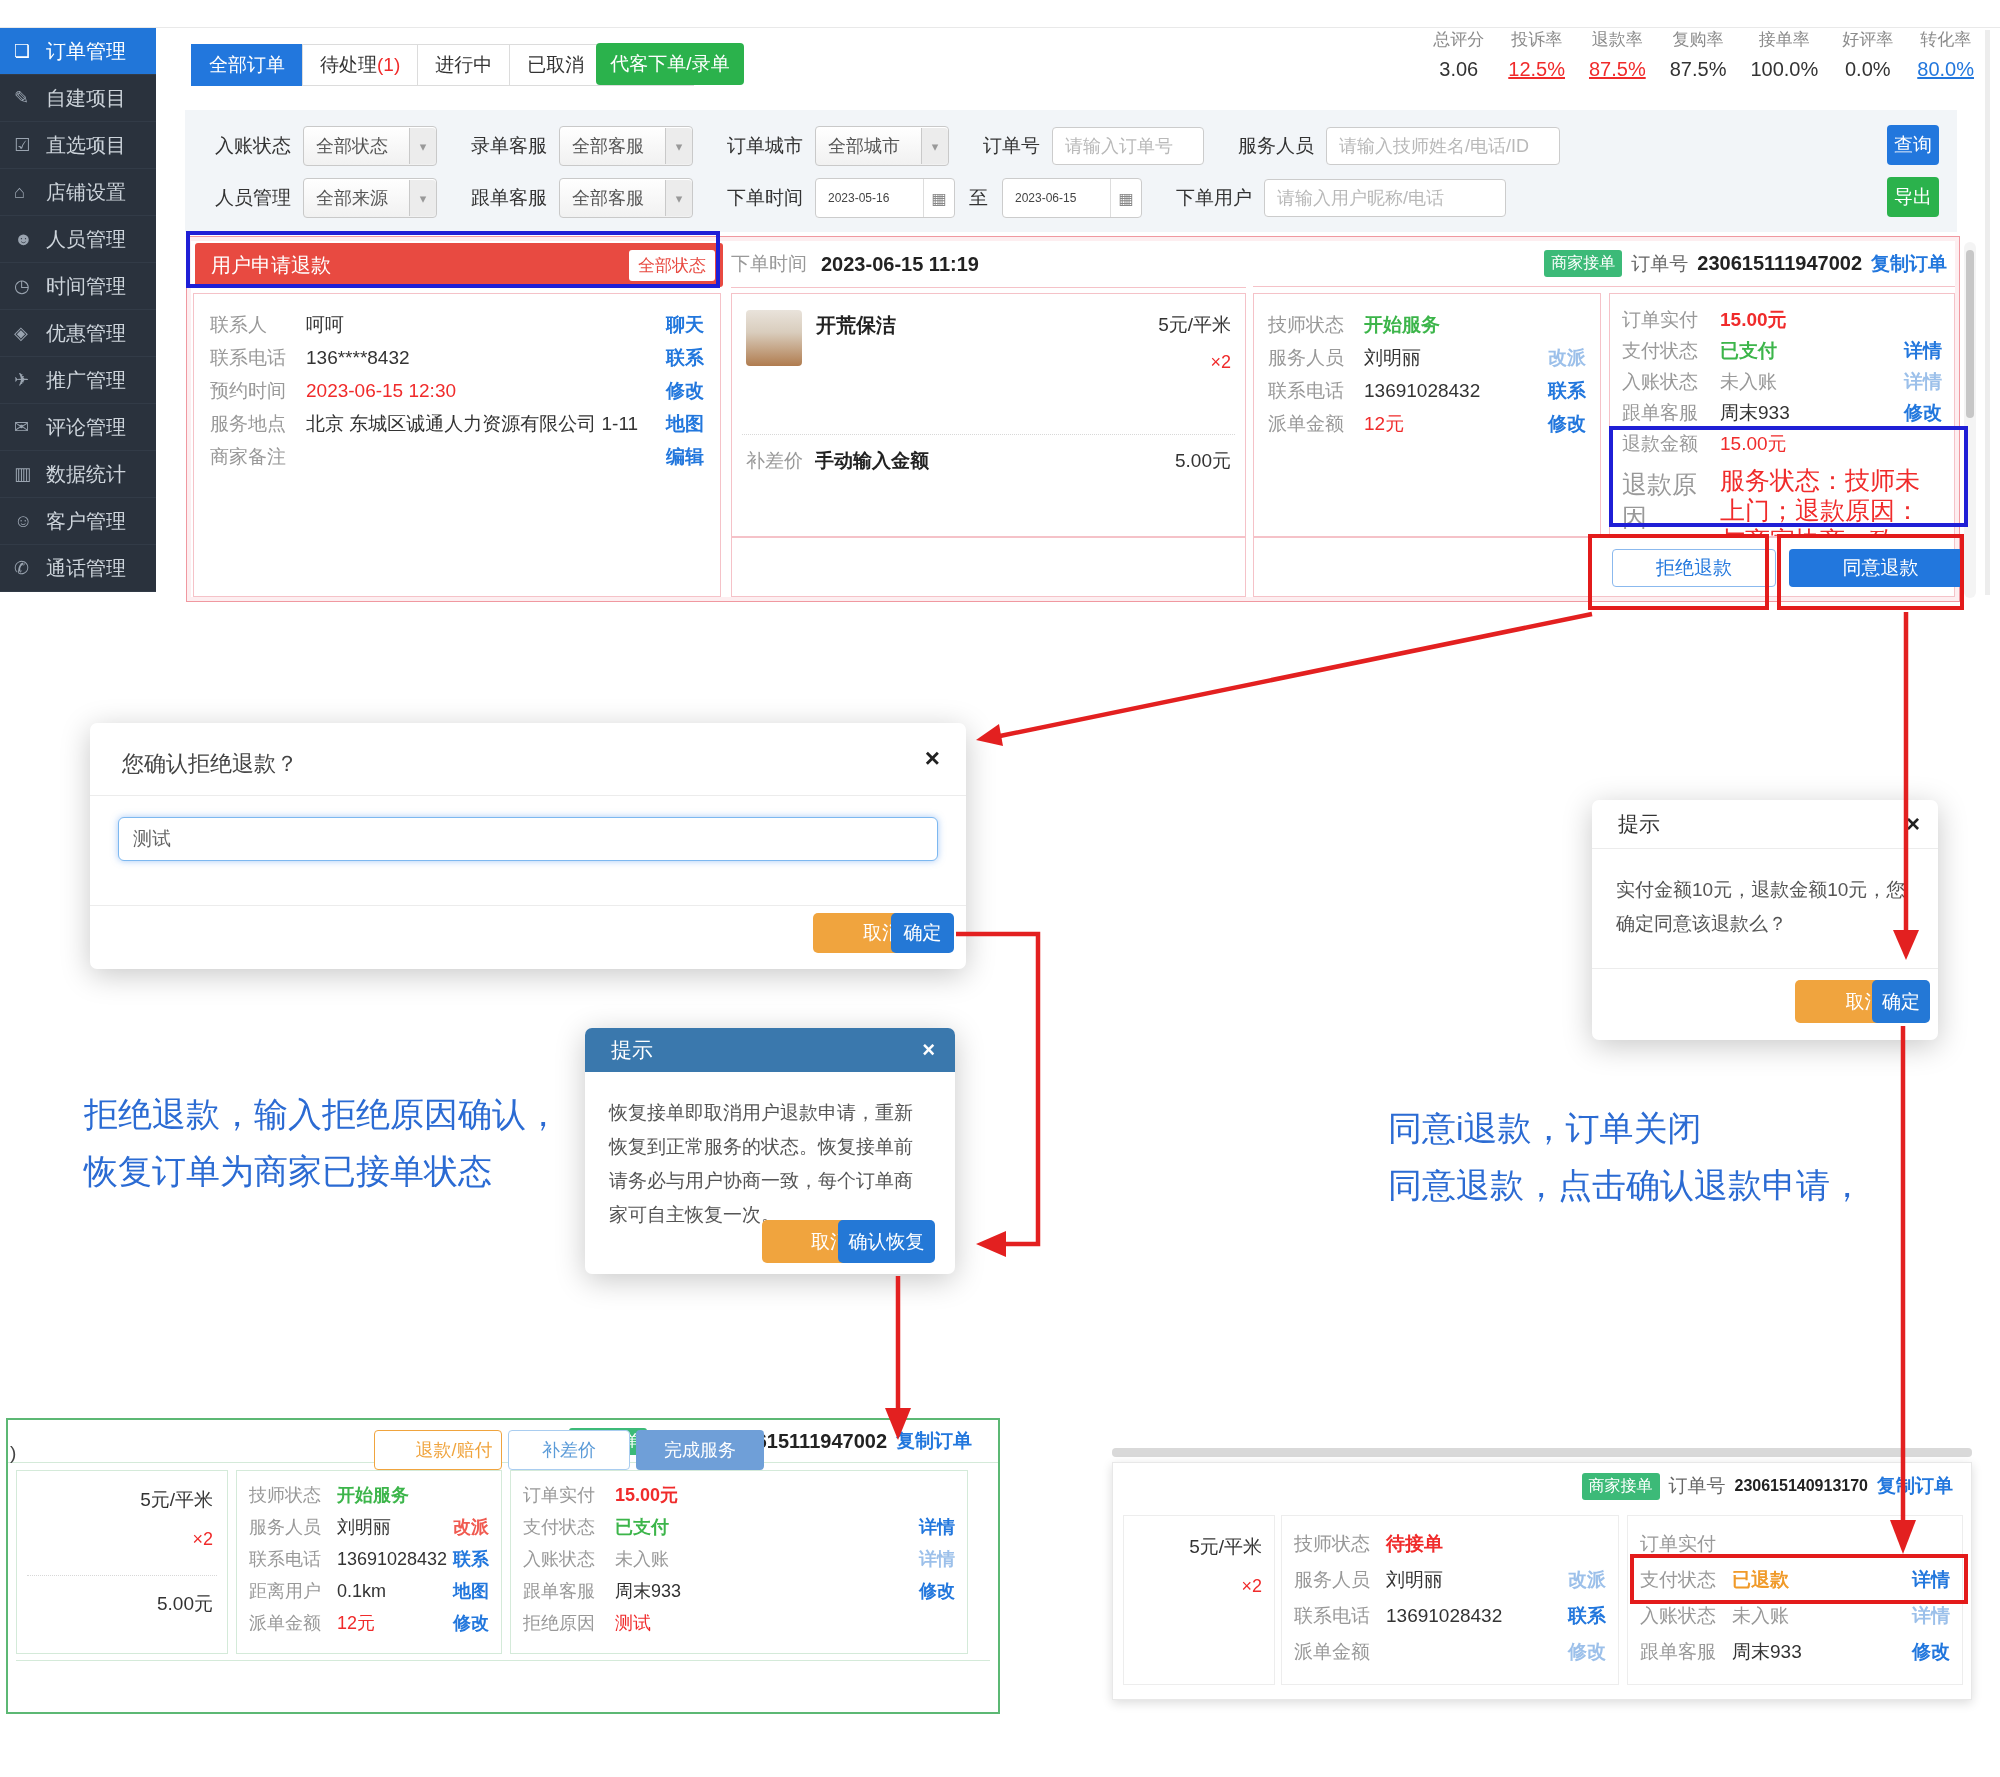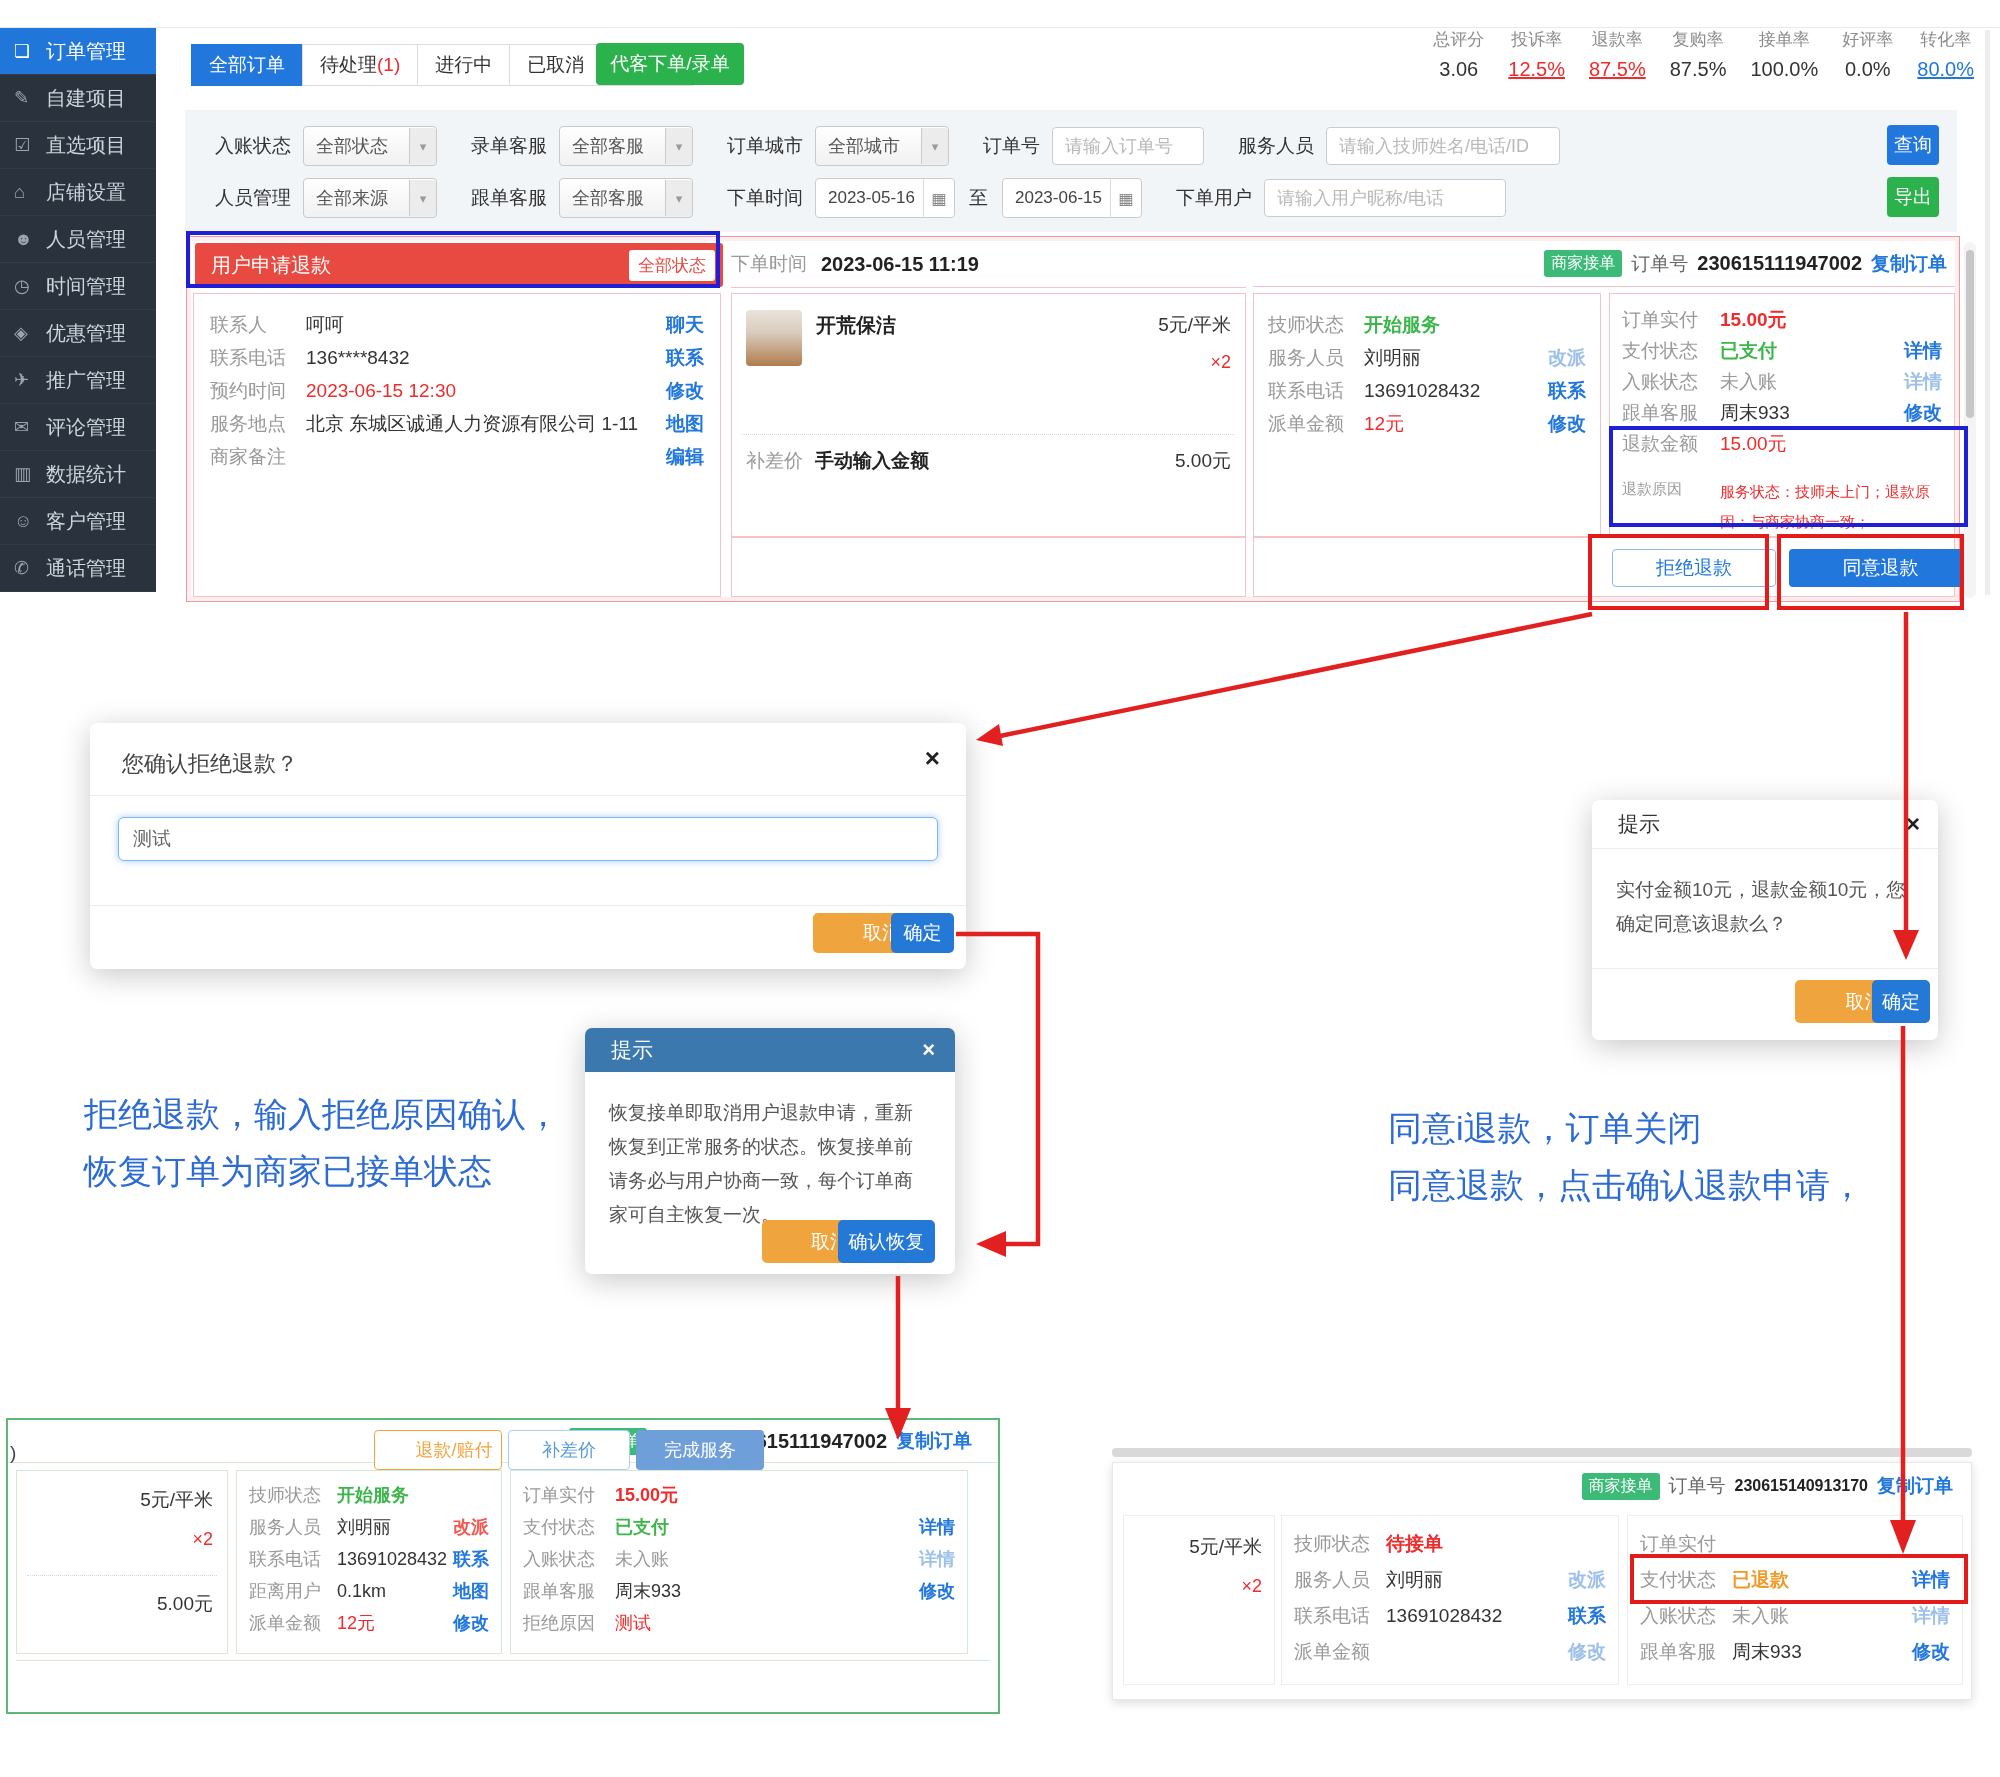--- a/index.html
+++ b/index.html
@@ -31,21 +31,21 @@
   .frow{position:absolute;left:30px;display:flex;align-items:center;font-size:19px;color:#333;}
   .frow.r1{top:16px;} .frow.r2{top:68px;}
   .flabel{margin-right:12px;white-space:nowrap;}
   .gap{margin-left:34px;}
   .fselect{width:132px;height:38px;border:1px solid #c9c9c9;border-radius:4px;background:linear-gradient(#ffffff,#f1f1f1);display:flex;align-items:center;cursor:pointer;flex:none;}
   .fselect .sval{flex:1;padding-left:12px;color:#555;font-size:18px;white-space:nowrap;}
   .fselect .sarrow{width:26px;height:36px;border-left:1px solid #c9c9c9;background:#ececec;color:#999;display:flex;align-items:center;justify-content:center;font-size:13px;border-radius:0 4px 4px 0;}
   .finput{height:36px;border:1px solid #ccc;border-radius:4px;background:#fff;padding:0 12px;font-size:18px;color:#555;font-family:inherit;outline:none;}
   .finput::placeholder{color:#b9b9b9;}
   .fdate{width:138px;height:38px;border:1px solid #ccc;border-radius:4px;background:#fff;display:flex;align-items:center;cursor:pointer;flex:none;}
-  .fdate .dval{flex:1;padding-left:12px;font-size:17px;color:#444;}
+  .fdate .dval{flex:1;padding-left:12px;font-size:12px;color:#444;}
   .fdate .dcal{width:30px;height:38px;border-left:1px solid #ddd;display:flex;align-items:center;justify-content:center;color:#888;font-size:16px;}
   .zhi{margin:0 14px;}
   .sq-btn{position:absolute;right:18px;width:52px;height:40px;color:#fff;font-size:19px;border-radius:4px;display:flex;align-items:center;justify-content:center;cursor:pointer;}
   .sq-btn.search{top:15px;background:#2277dd;}
   .sq-btn.export{top:67px;background:#2bb24c;}
 
   
   .ocard{position:absolute;left:186px;top:236px;width:1772px;height:364px;background:#fff;border:1px solid #f098a0;box-shadow:inset 0 0 0 4px #fdeef0;}
   .redbar{position:absolute;left:8px;top:6px;width:528px;height:44px;background:#e84a41;border-radius:3px;display:flex;align-items:center;color:#fff;font-size:20px;padding:0 8px 0 16px;box-sizing:border-box;}
   .redbar .chip{margin-left:auto;background:#fff;color:#e84a41;font-size:17px;padding:4px 9px;border-radius:3px;}
@@ -72,21 +72,21 @@
   .w96{width:96px;font-family:Liberation Serif, serif;} .w98{width:98px;} .w92{width:92px;} .w88{width:88px;}
   .item-img{position:absolute;left:14px;top:16px;width:56px;height:56px;border-radius:4px;background:linear-gradient(180deg,#e9e3db 0%,#d9cdbd 40%,#b07c4f 100%);}
   .item-name{position:absolute;left:84px;top:18px;font-size:20px;font-weight:bold;color:#222;}
   .item-price{position:absolute;right:14px;top:18px;font-size:19px;color:#333;}
   .item-qty{position:absolute;right:14px;top:58px;font-size:18px;color:#f02b2b;}
   .item-dot{position:absolute;left:10px;right:10px;top:140px;border-top:1px dotted #d8d8d8;}
   .sur-row{position:absolute;left:14px;right:14px;top:154px;display:flex;align-items:center;font-size:19px;}
   .sur-row .sl2{color:#999;margin-right:12px;}
   .sur-row .sn{color:#222;font-weight:bold;}
   .sur-row .sa{margin-left:auto;color:#333;}
-  .reason-row{display:flex;font-size:15px;margin-top:18px;}
+  .reason-row{display:flex;font-size:25px;margin-top:6px;}
   .reason-row .pl{color:#999;flex:none;padding-top:3px;}
   .reason-row .rv{color:#f02b2b;width:236px;line-height:30px;}
   .btn{display:flex;align-items:center;justify-content:center;border-radius:4px;font-size:19px;cursor:pointer;box-sizing:border-box;}
   .btn.reject{position:absolute;left:1425px;top:312px;width:164px;height:38px;background:#fff;border:1px solid #8bb9ee;color:#2277dd;}
   .btn.agree{position:absolute;left:1602px;top:312px;width:183px;height:38px;background:#2277dd;color:#fff;}
   .vtrack{position:absolute;left:1964px;top:242px;width:12px;height:356px;background:#f4f4f4;border-radius:6px;}
   .vthumb{position:absolute;left:1966px;top:250px;width:8px;height:168px;background:#c7c7c7;border-radius:4px;cursor:pointer;}
 
   
   .annbox{position:absolute;box-sizing:border-box;z-index:6;pointer-events:none;}

